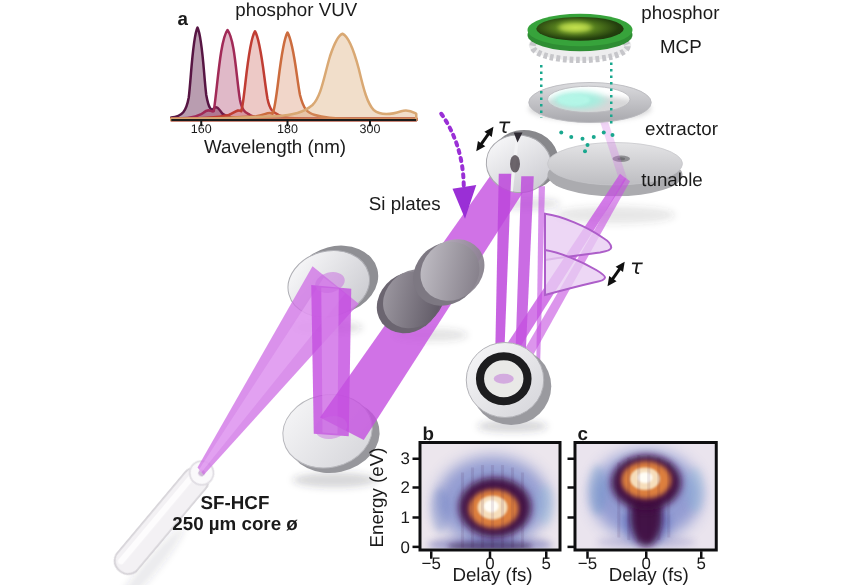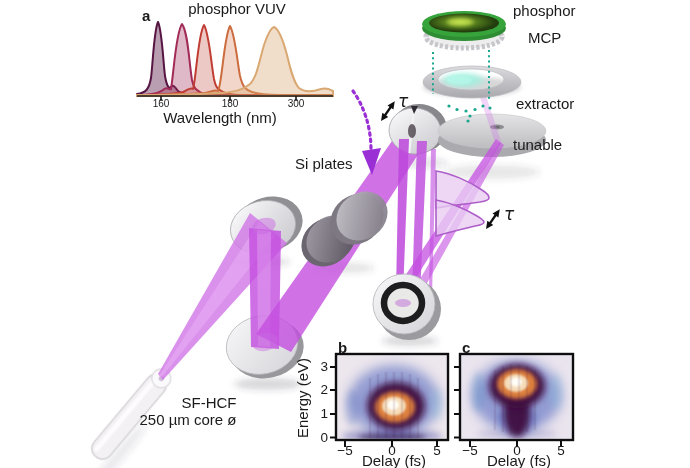--- a/index.html
+++ b/index.html
@@ -7,21 +7,21 @@
        font-family:"Liberation Sans",sans-serif;color:#1a1a1a;}
   #scene{position:absolute;left:0;top:0;}
   .lbl{position:absolute;font-size:15px;line-height:1.12;white-space:nowrap;color:#1a1a1a;z-index:5;}
   .ctr{transform:translateX(-50%);text-align:center;}
   .bold{font-weight:bold;}
   .tick{font-size:13.5px;}
   .tick14{font-size:10px;}
   .tau{font-size:17px;font-style:italic;font-family:"DejaVu Sans",sans-serif;}
   .ylab{transform:translate(-50%,-50%) rotate(-90deg);transform-origin:center;}
   .rt{width:20px;text-align:right;}
-  .fiberblk{text-align:right;transform:translateX(-50%);}
+  .fiberblk{text-align:center;transform:translateX(-50%);font-weight:bold;}
 </style>
 </head>
 <body>
 
 <div id="fig">
 
 <svg id="scene" width="690" height="468" viewBox="0 0 690 468">
   <defs>
     <linearGradient id="mirrorFace" x1="0" y1="0" x2="1" y2="1">
       <stop offset="0" stop-color="#fdfdfe"></stop>

